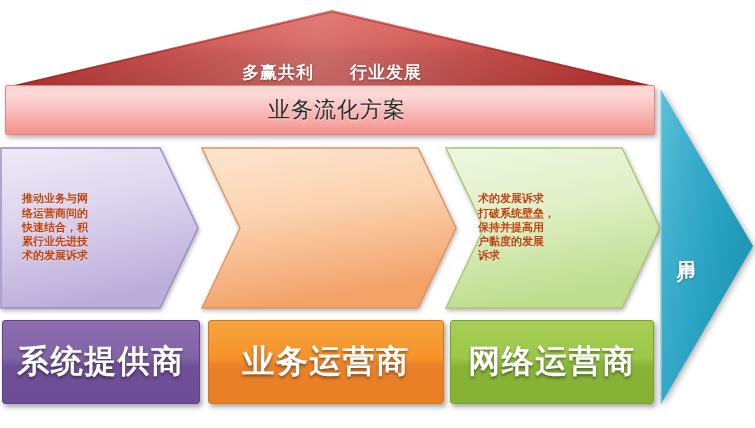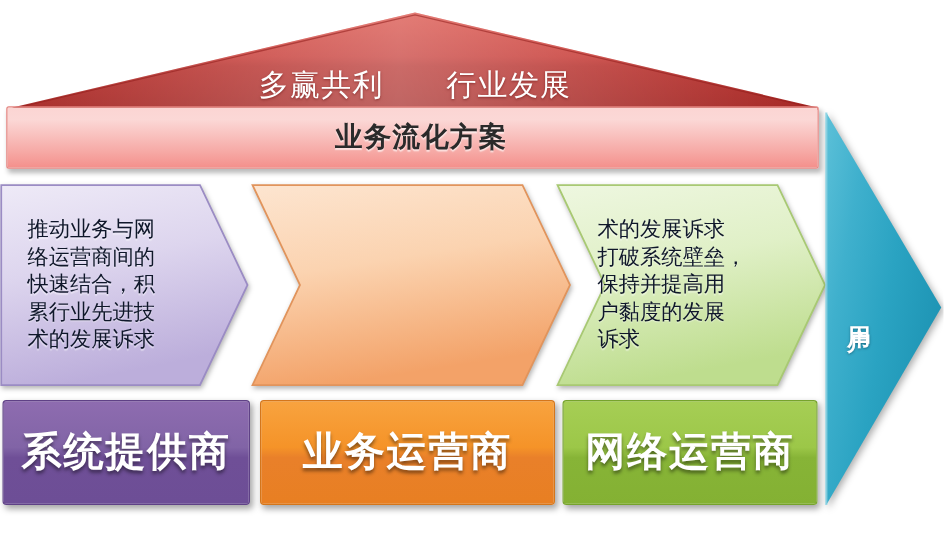--- a/index.html
+++ b/index.html
@@ -31,22 +31,22 @@
     position: absolute;
     left: 0;
     top: 0;
     width: 648px;
     height: 82px;
     display: flex;
     align-items: flex-end;
     justify-content: center;
     padding-bottom: 6px;
     box-sizing: border-box;
-    font-size: 24px;
-    font-weight: normal;
+    font-size: 17px;
+    font-weight: bold;
     color: #ffffff;
     letter-spacing: 1px;
     white-space: pre;
     text-shadow: 0 1px 2px rgba(90,10,10,.55);
   }
 
   
   #banner {
     position: absolute;
     left: 5px;
@@ -57,21 +57,21 @@
     background: linear-gradient(to bottom, #fbd5d3 0%, #fbd8d6 20%, #f6a8a4 75%, #f4908c 100%);
     border: 1px solid #e4837f;
     border-radius: 2px;
     box-shadow: 2px 3px 4px rgba(0,0,0,.28);
     display: flex;
     align-items: center;
     justify-content: center;
   }
   #banner-label {
     font-size: 22px;
-    font-weight: bold;
+    font-weight: normal;
     color: #2a2a2a;
     letter-spacing: 1px;
     text-shadow: 0 1px 1px rgba(255,255,255,.65);
     margin-left: 14px;
   }
 
   
   #chevrons {
     position: absolute;
     left: 0px;
@@ -90,24 +90,24 @@
     display: block;
     filter: drop-shadow(1px 2px 2px rgba(0,0,0,.30));
   }
   .chev-text {
     position: absolute;
     top: 0;
     height: 164px;
     display: flex;
     flex-direction: column;
     justify-content: center;
-    font-size: 17px;
-    font-weight: normal;
+    font-size: 11px;
+    font-weight: bold;
     line-height: 1.30;
-    color: #0f172a;
+    color: #c2410c;
     text-shadow: 0 1px 1px rgba(255,255,255,.55);
     white-space: pre-line;
   }
 
   #chev-1 { left: 0px;   width: 200px; }
   #chev-1 .chev-text { left: 22px; width: 148px; }
   #chev-2 { left: 196px; width: 262px; }
   #chev-2 .chev-text { left: 62px; width: 150px; }
   #chev-3 { left: 440px; width: 222px; }
   #chev-3 .chev-text { left: 38px; width: 138px; }

